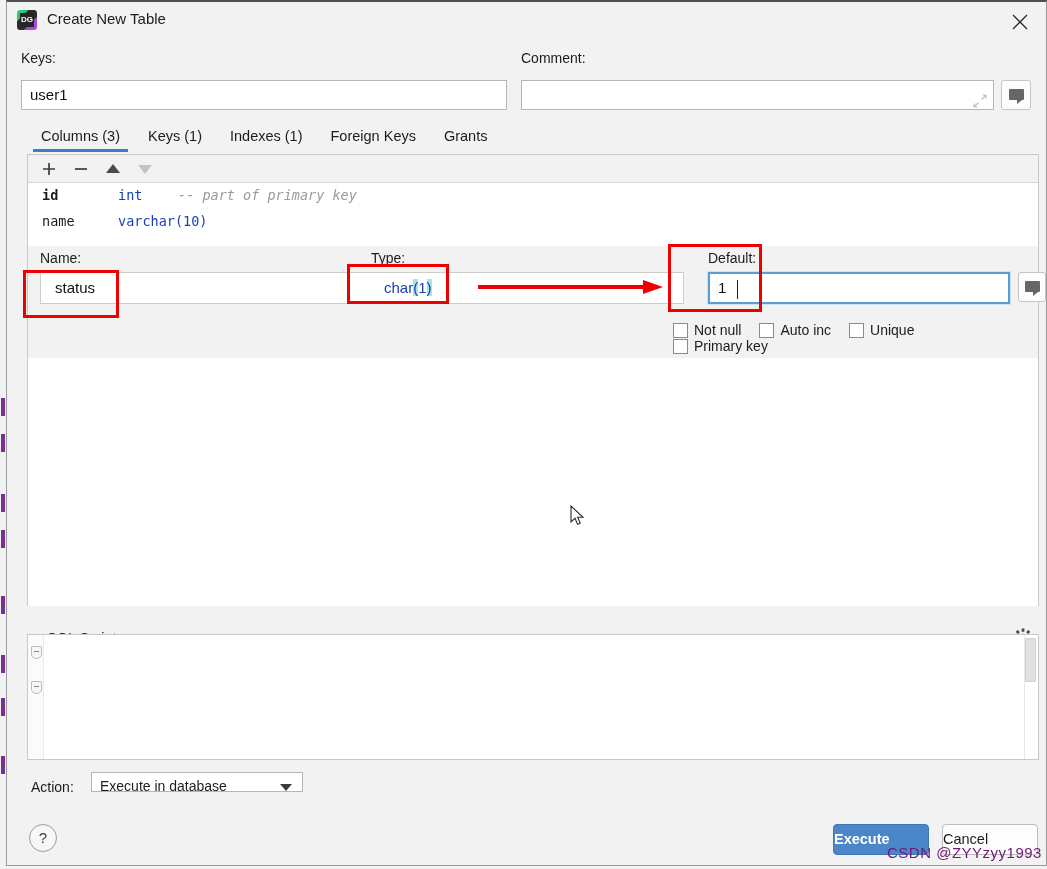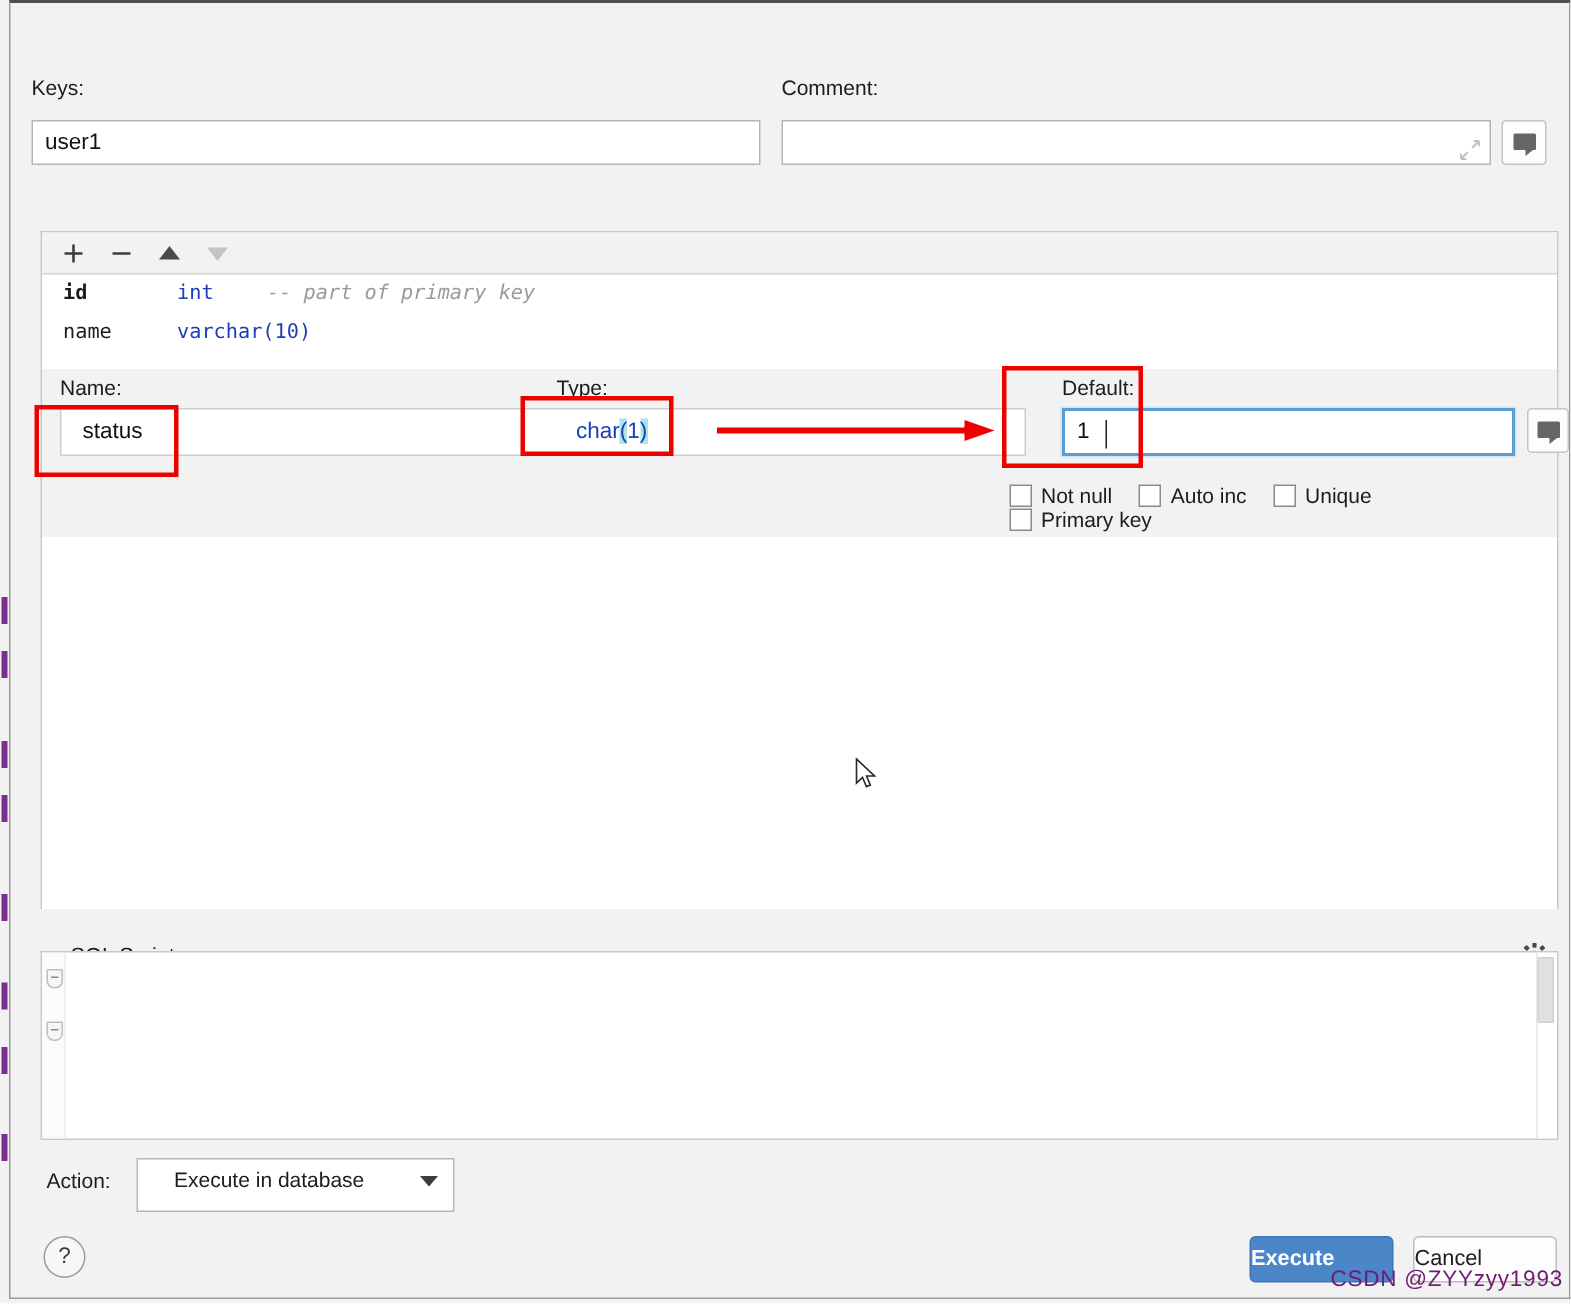--- a/index.html
+++ b/index.html
@@ -178,23 +178,23 @@
     background: #ffffff; border-left: 1px solid #e6e6e6;
   }
   .sb-thumb {
     position: absolute; right: 2px; top: 3px; width: 11px; height: 44px;
     background: #e0e0e0; border: 1px solid #d0d0d0; border-radius: 1px;
   }
 
   
   .action-lbl { position: absolute; left: 24px; top: 777px; font-size: 14px; color: #1c1c1c; }
   .combo {
-    position: absolute; left: 84px; top: 770px; width: 212px; height: 36px;
+    position: absolute; left: 84px; top: 770px; width: 212px; height: 20px;
     background: #ffffff; border: 1px solid #b5b5b5;
-    font-size: 14px; color: #1c1c1c; line-height: 26px; padding-left: 24px; cursor: default;
+    font-size: 14px; color: #1c1c1c; line-height: 26px; padding-left: 8px; cursor: default;
   }
   .combo .caret {
     position: absolute; right: 10px; top: 11px;
     width: 0; height: 0; border-left: 6px solid transparent;
     border-right: 6px solid transparent; border-top: 7px solid #3c3c3c;
   }
   .help-btn {
     position: absolute; left: 22px; top: 822px;
     width: 28px; height: 28px; border-radius: 50%;
     border: 1px solid #9a9a9a; background: #f7f7f7;
@@ -237,38 +237,56 @@
   <div class="bleed" style="top:434px;height:18px;"></div>
   <div class="bleed" style="top:494px;height:18px;"></div>
   <div class="bleed" style="top:530px;height:18px;"></div>
   <div class="bleed" style="top:596px;height:18px;"></div>
   <div class="bleed" style="top:655px;height:18px;"></div>
   <div class="bleed" style="top:698px;height:18px;"></div>
   <div class="bleed" style="top:756px;height:18px;"></div>
 
   <div class="window">
 
+    <div class="titlebar">
+      <div class="app-icon">
+        <div class="dg">DG</div>
+      </div>
+      <div class="title-text">Create New Table</div>
+      <div class="close-btn">
+        <svg width="16" height="16" viewBox="0 0 16 16">
+          <path d="M1 1 L15 15 M15 1 L1 15" stroke="#2b2b2b" stroke-width="1.3" fill="none"></path>
+        </svg>
+      </div>
+    </div>
 
     <div class="lbl" style="left:14px; top:48px;">Keys:</div>
     <div class="txtfield" style="left:14px; top:78px; width:486px; height:30px;">user1</div>
 
     <div class="lbl" style="left:514px; top:48px;">Comment:</div>
     <div class="txtfield" style="left:514px; top:78px; width:473px; height:30px;">
       <span></span>
       <span class="expand-ico">
         <svg width="14" height="14" viewBox="0 0 14 14">
           <path d="M13 1 L8.5 5.5 M13 1 L13 4.5 M13 1 L9.5 1" stroke="#8a8a8a" stroke-width="1.2" fill="none"></path>
           <path d="M1 13 L5.5 8.5 M1 13 L1 9.5 M1 13 L4.5 13" stroke="#8a8a8a" stroke-width="1.2" fill="none"></path>
         </svg>
       </span>
     </div>
     <div class="bubble-btn" style="left:994px; top:78px; width:30px; height:30px;">
       <span class="bub"></span>
     </div>
 
+    <div class="tabs">
+      <div class="tab active">Columns (3)</div>
+      <div class="tab">Keys (1)</div>
+      <div class="tab">Indexes (1)</div>
+      <div class="tab">Foreign Keys</div>
+      <div class="tab">Grants</div>
+    </div>
 
     <div class="panel">
 
       <div class="toolbar">
         <div class="tb-btn" style="left:6px;">
           <svg width="30" height="28" viewBox="0 0 30 28">
             <path d="M15 8 L15 20 M9 14 L21 14" stroke="#3c3c3c" stroke-width="1.7"></path>
           </svg>
         </div>
         <div class="tb-btn" style="left:38px;">

